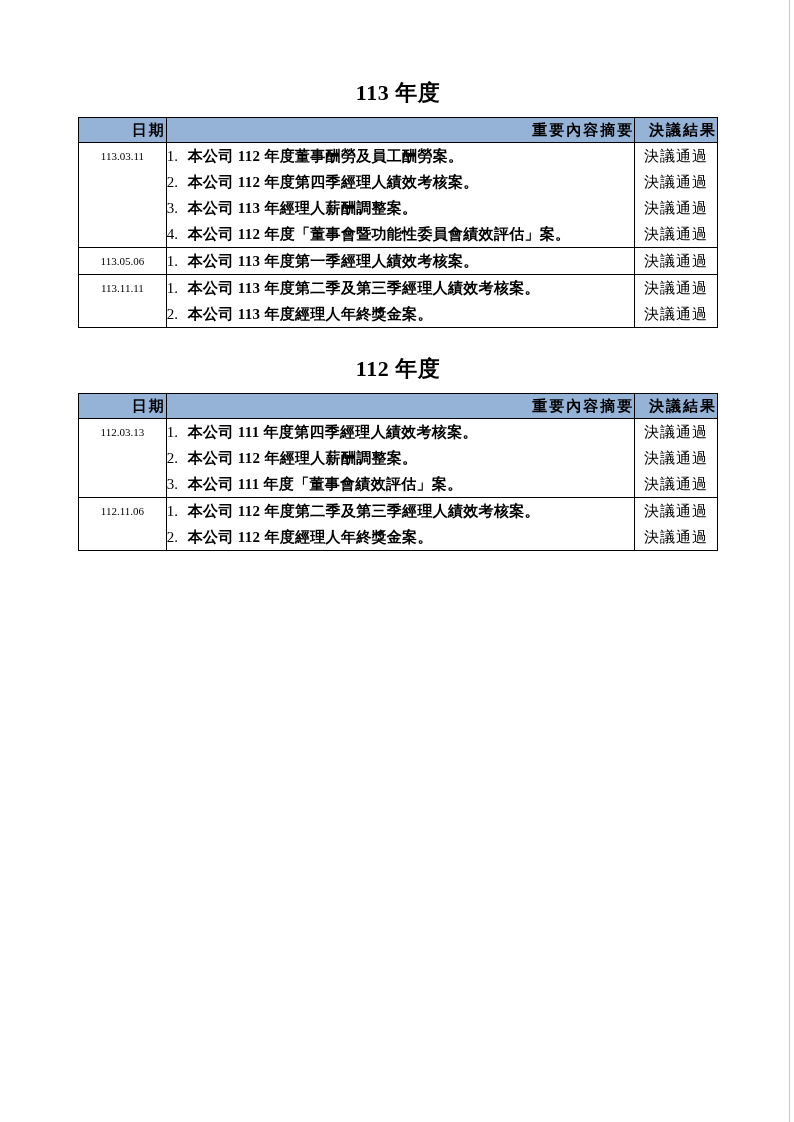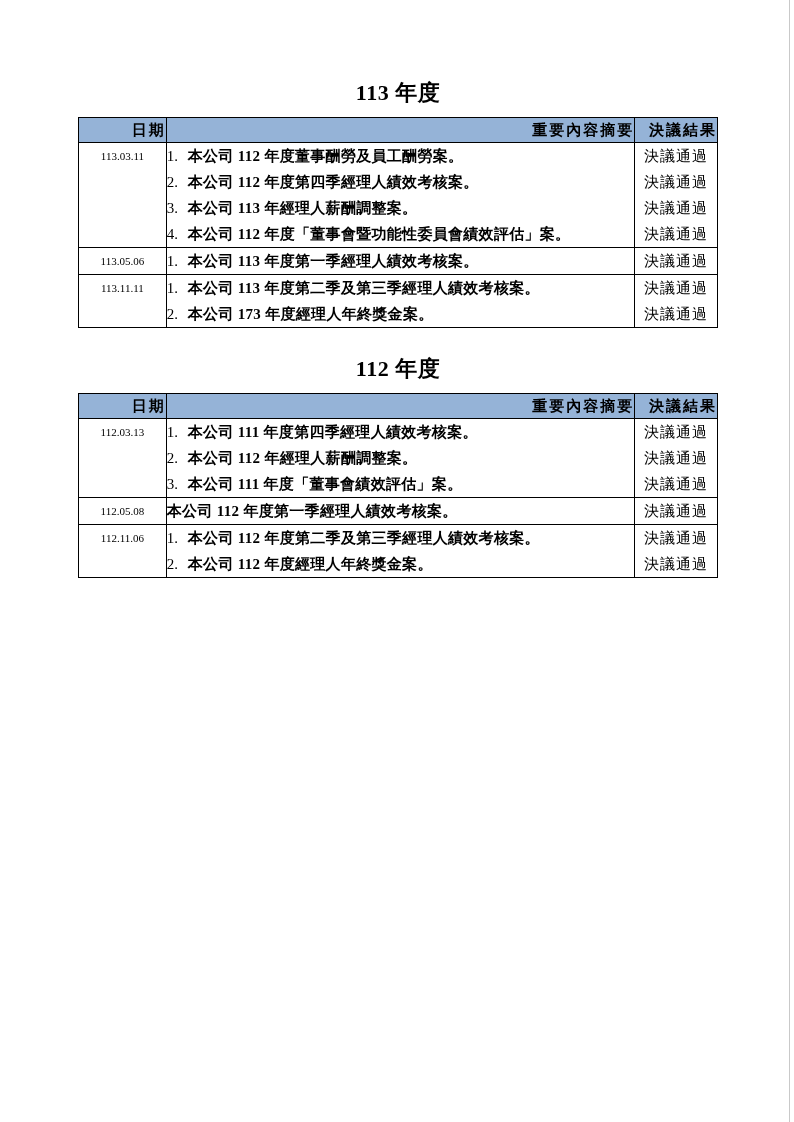--- a/index.html
+++ b/index.html
@@ -136,21 +136,21 @@
         </tr>
         <tr>
           <td class="cell-date">113.11.11</td>
           <td class="cell-sum">
             <div class="line">
               <span class="num">1.</span>
               <span class="txt">本公司 113 年度第二季及第三季經理人績效考核案。</span>
             </div>
             <div class="line">
               <span class="num">2.</span>
-              <span class="txt">本公司 173 年度經理人年終獎金案。</span>
+              <span class="txt">本公司 113 年度經理人年終獎金案。</span>
             </div>
           </td>
           <td class="cell-res">
             <div class="rline">決議通過</div>
             <div class="rline">決議通過</div>
           </td>
         </tr>
       </tbody>
     </table>
 
@@ -181,31 +181,20 @@
               <span class="txt">本公司 111 年度「董事會績效評估」案。</span>
             </div>
           </td>
           <td class="cell-res">
             <div class="rline">決議通過</div>
             <div class="rline">決議通過</div>
             <div class="rline">決議通過</div>
           </td>
         </tr>
         <tr>
-          <td class="cell-date">112.05.08</td>
-          <td class="cell-sum">
-            <div class="line">
-              <span class="txt">本公司 112 年度第一季經理人績效考核案。</span>
-            </div>
-          </td>
-          <td class="cell-res">
-            <div class="rline">決議通過</div>
-          </td>
-        </tr>
-        <tr>
           <td class="cell-date">112.11.06</td>
           <td class="cell-sum">
             <div class="line">
               <span class="num">1.</span>
               <span class="txt">本公司 112 年度第二季及第三季經理人績效考核案。</span>
             </div>
             <div class="line">
               <span class="num">2.</span>
               <span class="txt">本公司 112 年度經理人年終獎金案。</span>
             </div>

